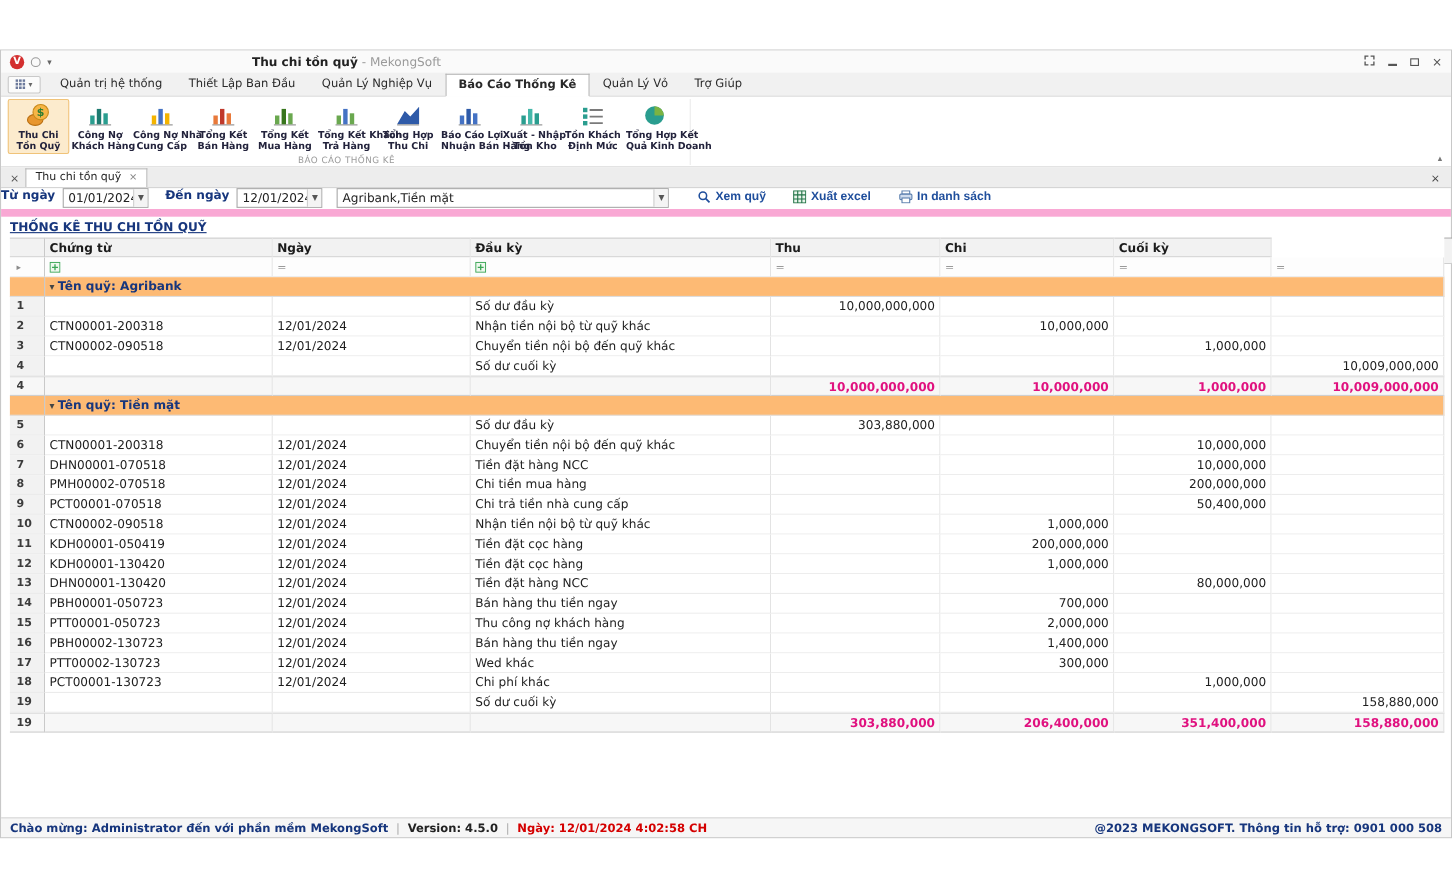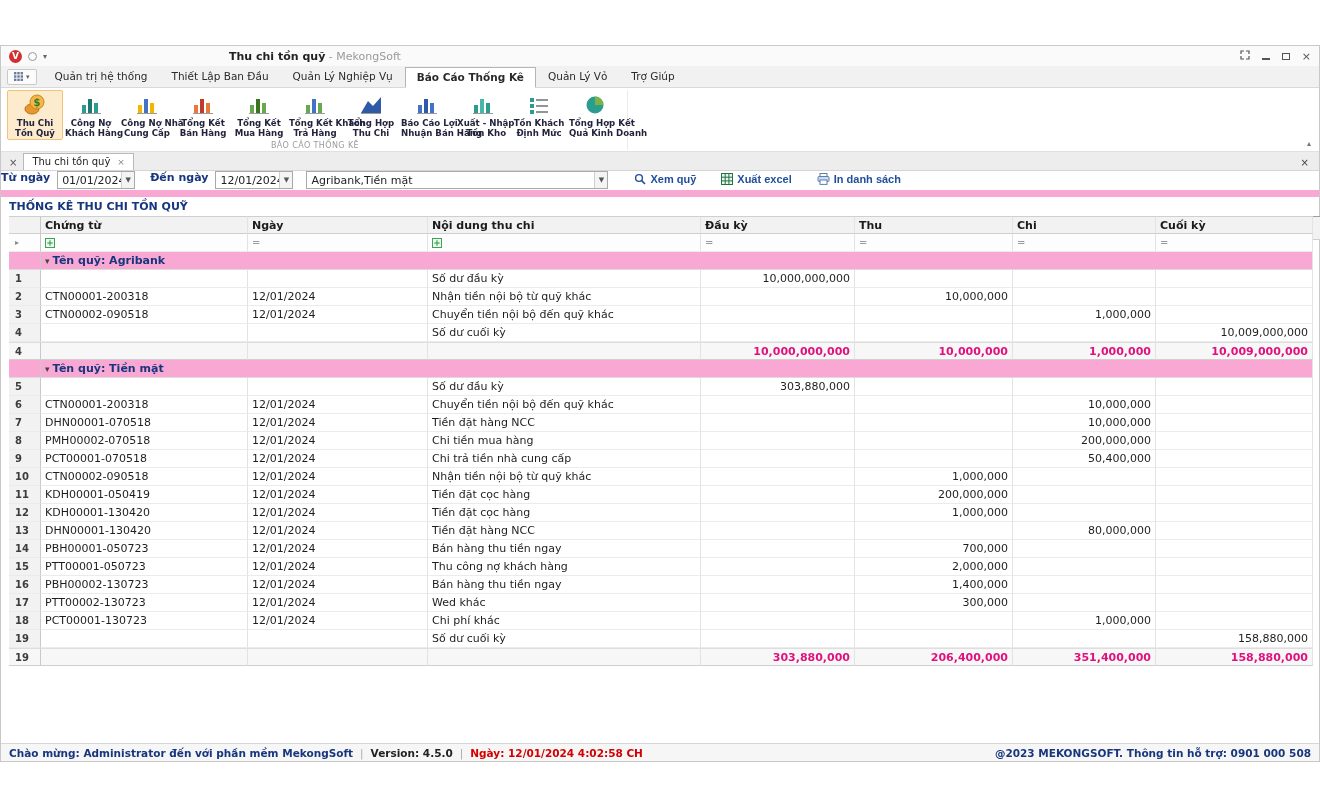--- a/index.html
+++ b/index.html
@@ -53,32 +53,32 @@
   .filterbar { height:26px; display:flex; align-items:flex-start; gap:7px; padding:0 0; border-bottom:7px solid #f9a8d4; flex:none; }
   .flabel { font-size:11px; font-weight:bold; color:var(--navy); }
   .combo { height:18px; border:1px solid #a9a9a9; background:#fff; display:flex; align-items:center; font-size:11px; color:#222; }
   .combo .cv { padding:0 4px; flex:1; white-space:nowrap; overflow:hidden; }
   .combo .caret { width:13px; border-left:1px solid #d0d0d0; color:#555; font-size:7px; text-align:center; align-self:stretch; display:flex; align-items:center; justify-content:center; background:#f4f4f4; }
   .combo.date { width:78px; }
   .combo.fund { width:302px; margin-left:6px; }
   .fbtn { display:flex; align-items:center; gap:4px; font-size:11px; font-weight:bold; color:#1f4e9c; background:transparent; border:none; padding:2px 9px; cursor:default; }
 
   
-  .report-title { height:19px; line-height:19px; font-size:11px; font-weight:bold; color:var(--navy); padding:0 8px; flex:none; }
+  .report-title { height:19px; line-height:19px; font-size:11px; font-weight:bold; color:var(--navy); padding:0 8px; flex:none;text-decoration:underline; }
 
   
   .grid-wrap { flex:1; min-height:0; display:flex; flex-direction:row; margin:0 8px; }
   .grow { display:grid; grid-template-columns:var(--cols); width:1304px; }
   .gcell { height:18px; line-height:17px; font-size:11px; color:#1e1e1e; padding:0 4px; border-right:1px solid #e3e3e3; border-bottom:1px solid #ebebeb; white-space:nowrap; overflow:hidden; background:#fff; }
   .gcell.num { text-align:right; }
   .indicator { background:#f2f2f2; border-right:1px solid #c9c9c9; font-size:10px; font-weight:bold; color:#3c3c3c; padding-left:6px; }
   .grow.header .gcell { background:#f2f2f2; font-weight:bold; color:#1b1b1b; border-top:1px solid #cfcfcf; border-bottom:1px solid #cfcfcf; }
   .grow.filter .gcell { background:#fdfdfd; color:#8a8a8a; }
   .grow.filter .feq { color:#9a9a9a; font-size:10px; }
-  .grow.group .gcell { background:#f9a8d4; border-bottom:1px solid #dcdcdc; }
+  .grow.group .gcell { background:#fdba74; border-bottom:1px solid #dcdcdc; }
   .groupcell { font-weight:bold; color:var(--navy); }
   .groupcell .caret { color:#444; font-size:9px; margin-right:3px; }
   .grow.subtotal .gcell { background:#f7f7f7; border-bottom:1px solid #cfcfcf; border-top:1px solid #dedede; }
   .grow.subtotal .tot { color:var(--mag); font-weight:bold; }
   .grid-spacer { flex:1; }
   .grow.grand { border-top:1px solid #9e9e9e; border-bottom:1px solid #cfcfcf; }
   .grow.grand .gcell { height:22px; line-height:21px; border-bottom:none; }
   .grow.grand .tot { color:var(--red); font-weight:bold; }
   .grand-gap { height:12px; flex:none; }
 
@@ -332,21 +332,20 @@
   </div>
 
   <div class="report-title">THỐNG KÊ THU CHI TỒN QUỸ</div>
 
   <div class="grid-wrap">
     <div id="grid-body">
         <div class="grow header">
           <div class="gcell indicator"></div>
           <div class="gcell">Chứng từ</div>
           <div class="gcell">Ngày</div>
-          <div class="gcell">Nội dung thu chi</div>
           <div class="gcell">Đầu kỳ</div>
           <div class="gcell">Thu</div>
           <div class="gcell">Chi</div>
           <div class="gcell">Cuối kỳ</div>
         </div>
         <div class="grow filter">
           <div class="gcell indicator" style="font-size: 8px;">▸</div>
           <div class="gcell"><svg width="10" height="10" viewBox="0 0 10 10" style="vertical-align:middle">
               <rect x="0.5" y="0.5" width="9" height="9" fill="#eef8ee" stroke="#3aa655"></rect>
               <line x1="5" y1="2.3" x2="5" y2="7.7" stroke="#3aa655" stroke-width="1.2"></line>

